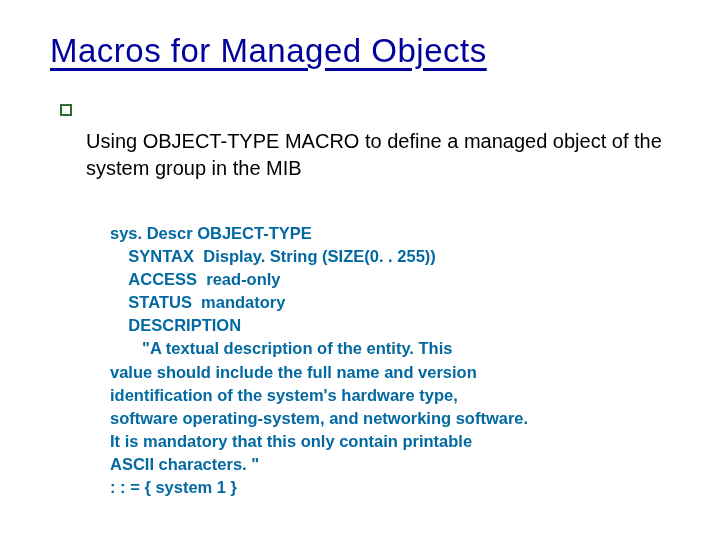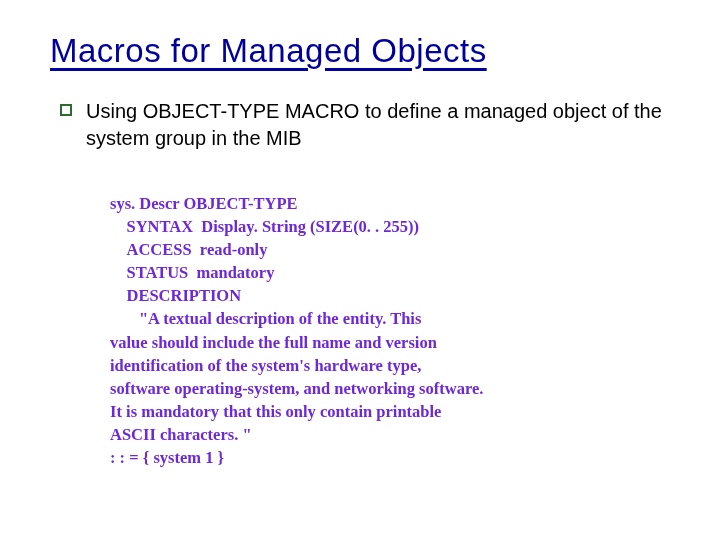--- a/index.html
+++ b/index.html
@@ -37,28 +37,29 @@
     border: 2px solid #2e6b2e;
     box-sizing: border-box;
     flex: 0 0 auto;
     margin-top: 6px;
     margin-right: 14px;
   }
   .bullet-text {
     font-size: 20px;
     line-height: 1.35;
     color: #000;
+    margin-top: 30px;
   }
   .code-block {
-    font-family: Liberation Serif, serif;
+    font-family: Liberation Sans, sans-serif;
     font-weight: bold;
     font-size: 16.5px;
     line-height: 1.4;
     white-space: pre-wrap;
-    color: #6d28d9;
+    color: #0369a1;
     margin-top: 40px;
     margin-left: 60px;
     margin-right: 20px;
   }
 </style>
 </head>
 <body>
 
 <div class="slide">
   <h1 class="title">Macros for Managed Objects</h1>

